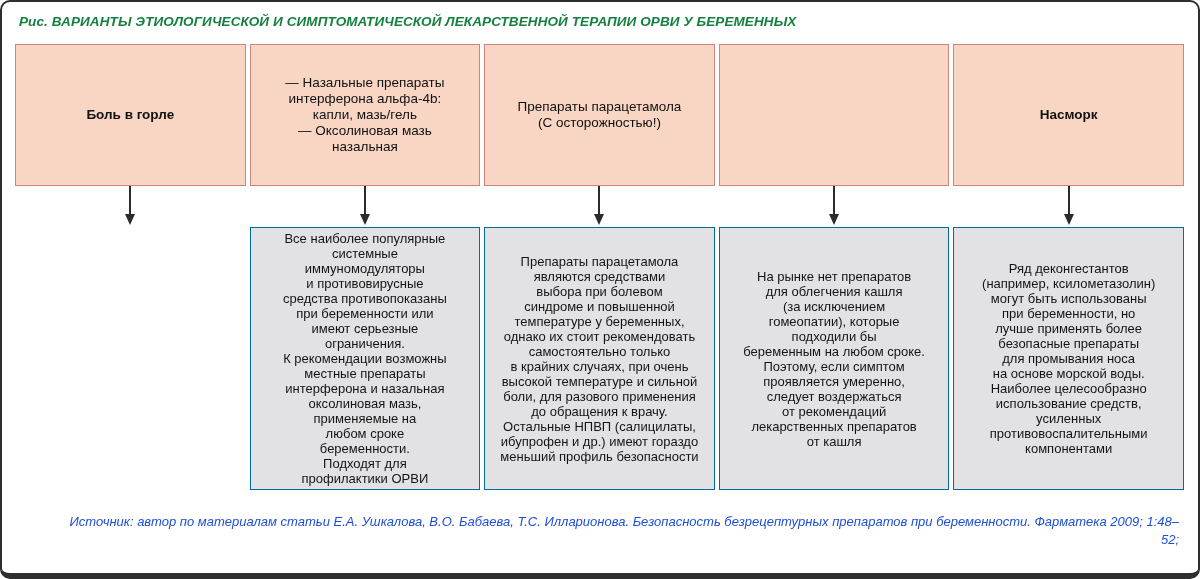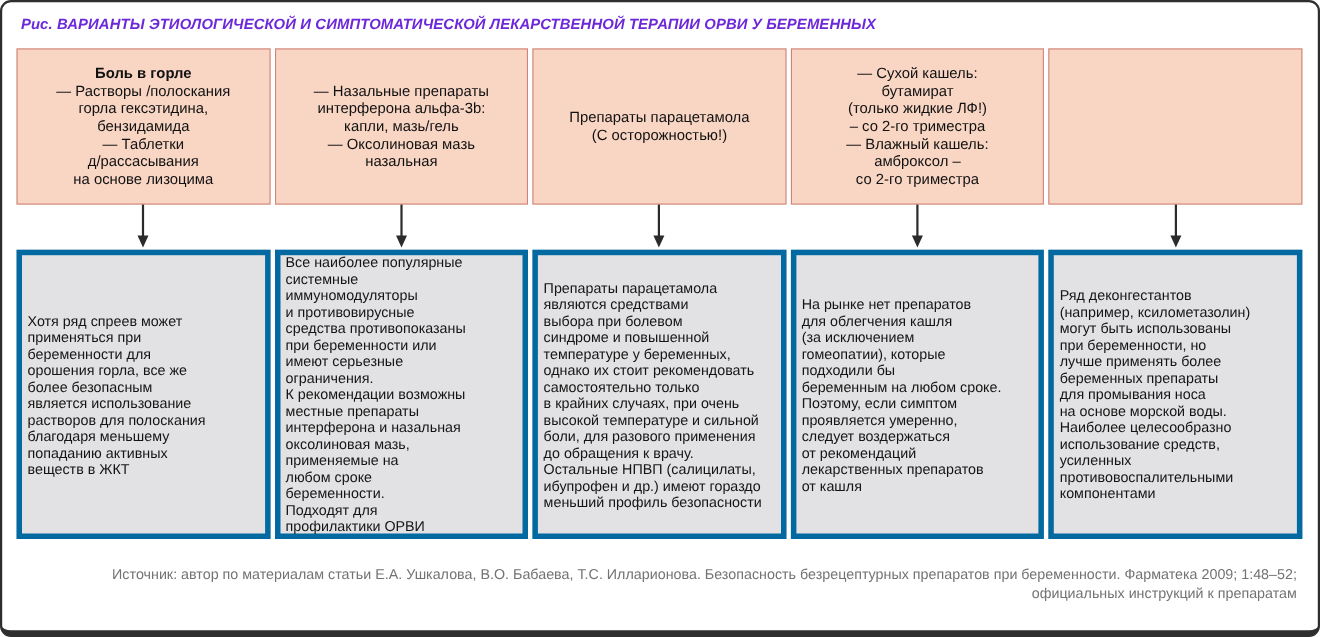--- a/index.html
+++ b/index.html
@@ -19,21 +19,21 @@
     overflow: hidden;
   }
   .figure-title {
     position: absolute;
     left: 17px;
     top: 12px;
     font-size: 13.5px;
     font-weight: bold;
     font-style: italic;
     letter-spacing: 0.1px;
-    color: #6d28d9;
+    color: #15803d;
   }
   .columns {
     position: absolute;
     left: 13px;
     right: 14px;
     top: 42px;
     display: flex;
     gap: 4px;
   }
   .column {
@@ -81,84 +81,68 @@
     height: 0;
     border-left: 5px solid transparent;
     border-right: 5px solid transparent;
     border-top: 11px solid #2b2b2b;
     margin-top: -1px;
   }
   .note-box {
     width: 100%;
     height: 263px;
     background: #e2e2e4;
-    border: 5px solid #0369a1;
+    border: 1px solid #0369a1;
     display: flex;
     flex-direction: column;
     justify-content: center;
+    text-align: center;
     padding: 4px 5px;
   }
   .note-text {
     font-size: 13px;
     line-height: 15px;
     white-space: pre-line;
     color: #141414;
   }
   .source-caption {
     position: absolute;
     right: 19px;
     left: 60px;
     bottom: 24px;
     text-align: right;
+    font-style: italic;
     font-size: 13px;
     line-height: 18px;
-    color: #737373;
+    color: #1d4ed8;
   }
 </style>
 </head>
 <body>
 
 <div class="canvas">
 
   <div class="figure-title">Рис. ВАРИАНТЫ ЭТИОЛОГИЧЕСКОЙ И СИМПТОМАТИЧЕСКОЙ ЛЕКАРСТВЕННОЙ ТЕРАПИИ ОРВИ У БЕРЕМЕННЫХ</div>
 
   <div class="columns">
 
     <div class="column">
       <div class="symptom-box">
         <div class="symptom-title">Боль в горле</div>
-        <div class="symptom-body">— Растворы /полоскания
-горла гексэтидина,
-бензидамида
-— Таблетки
-д/рассасывания
-на основе лизоцима</div>
-      </div>
-      <div class="flow-arrow">
-        <div class="arrow-line"></div>
-        <div class="arrow-head"></div>
-      </div>
-      <div class="note-box">
-        <div class="note-text">Хотя ряд спреев может
-применяться при
-беременности для
-орошения горла, все же
-более безопасным
-является использование
-растворов для полоскания
-благодаря меньшему
-попаданию активных
-веществ в ЖКТ</div>
+      </div>
+      <div class="flow-arrow">
+        <div class="arrow-line"></div>
+        <div class="arrow-head"></div>
       </div>
     </div>
 
     <div class="column">
       <div class="symptom-box">
         <div class="symptom-body">— Назальные препараты
-интерферона альфа-3b:
+интерферона альфа-4b:
 капли, мазь/гель
 — Оксолиновая мазь
 назальная</div>
       </div>
       <div class="flow-arrow">
         <div class="arrow-line"></div>
         <div class="arrow-head"></div>
       </div>
       <div class="note-box">
         <div class="note-text">Все наиболее популярные
@@ -203,27 +187,20 @@
 боли, для разового применения
 до обращения к врачу.
 Остальные НПВП (салицилаты,
 ибупрофен и др.) имеют гораздо
 меньший профиль безопасности</div>
       </div>
     </div>
 
     <div class="column">
       <div class="symptom-box">
-        <div class="symptom-body">— Сухой кашель:
-бутамират
-(только жидкие ЛФ!)
-– со 2-го триместра
-— Влажный кашель:
-амброксол –
-со 2-го триместра</div>
       </div>
       <div class="flow-arrow">
         <div class="arrow-line"></div>
         <div class="arrow-head"></div>
       </div>
       <div class="note-box">
         <div class="note-text">На рынке нет препаратов
 для облегчения кашля
 (за исключением
 гомеопатии), которые
@@ -233,42 +210,42 @@
 проявляется умеренно,
 следует воздержаться
 от рекомендаций
 лекарственных препаратов
 от кашля</div>
       </div>
     </div>
 
     <div class="column">
       <div class="symptom-box">
+        <div class="symptom-title">Насморк</div>
       </div>
       <div class="flow-arrow">
         <div class="arrow-line"></div>
         <div class="arrow-head"></div>
       </div>
       <div class="note-box">
         <div class="note-text">Ряд деконгестантов
 (например, ксилометазолин)
 могут быть использованы
 при беременности, но
 лучше применять более
-беременных препараты
+безопасные препараты
 для промывания носа
 на основе морской воды.
 Наиболее целесообразно
 использование средств,
 усиленных
 противовоспалительными
 компонентами</div>
       </div>
     </div>
 
   </div>
 
   <div class="source-caption">
     <div>Источник: автор по материалам статьи Е.А. Ушкалова, В.О. Бабаева, Т.С. Илларионова. Безопасность безрецептурных препаратов при беременности. Фарматека 2009; 1:48–52;</div>
-    <div>официальных инструкций к препаратам</div>
   </div>
 
 </div>
 
 </body></html>

